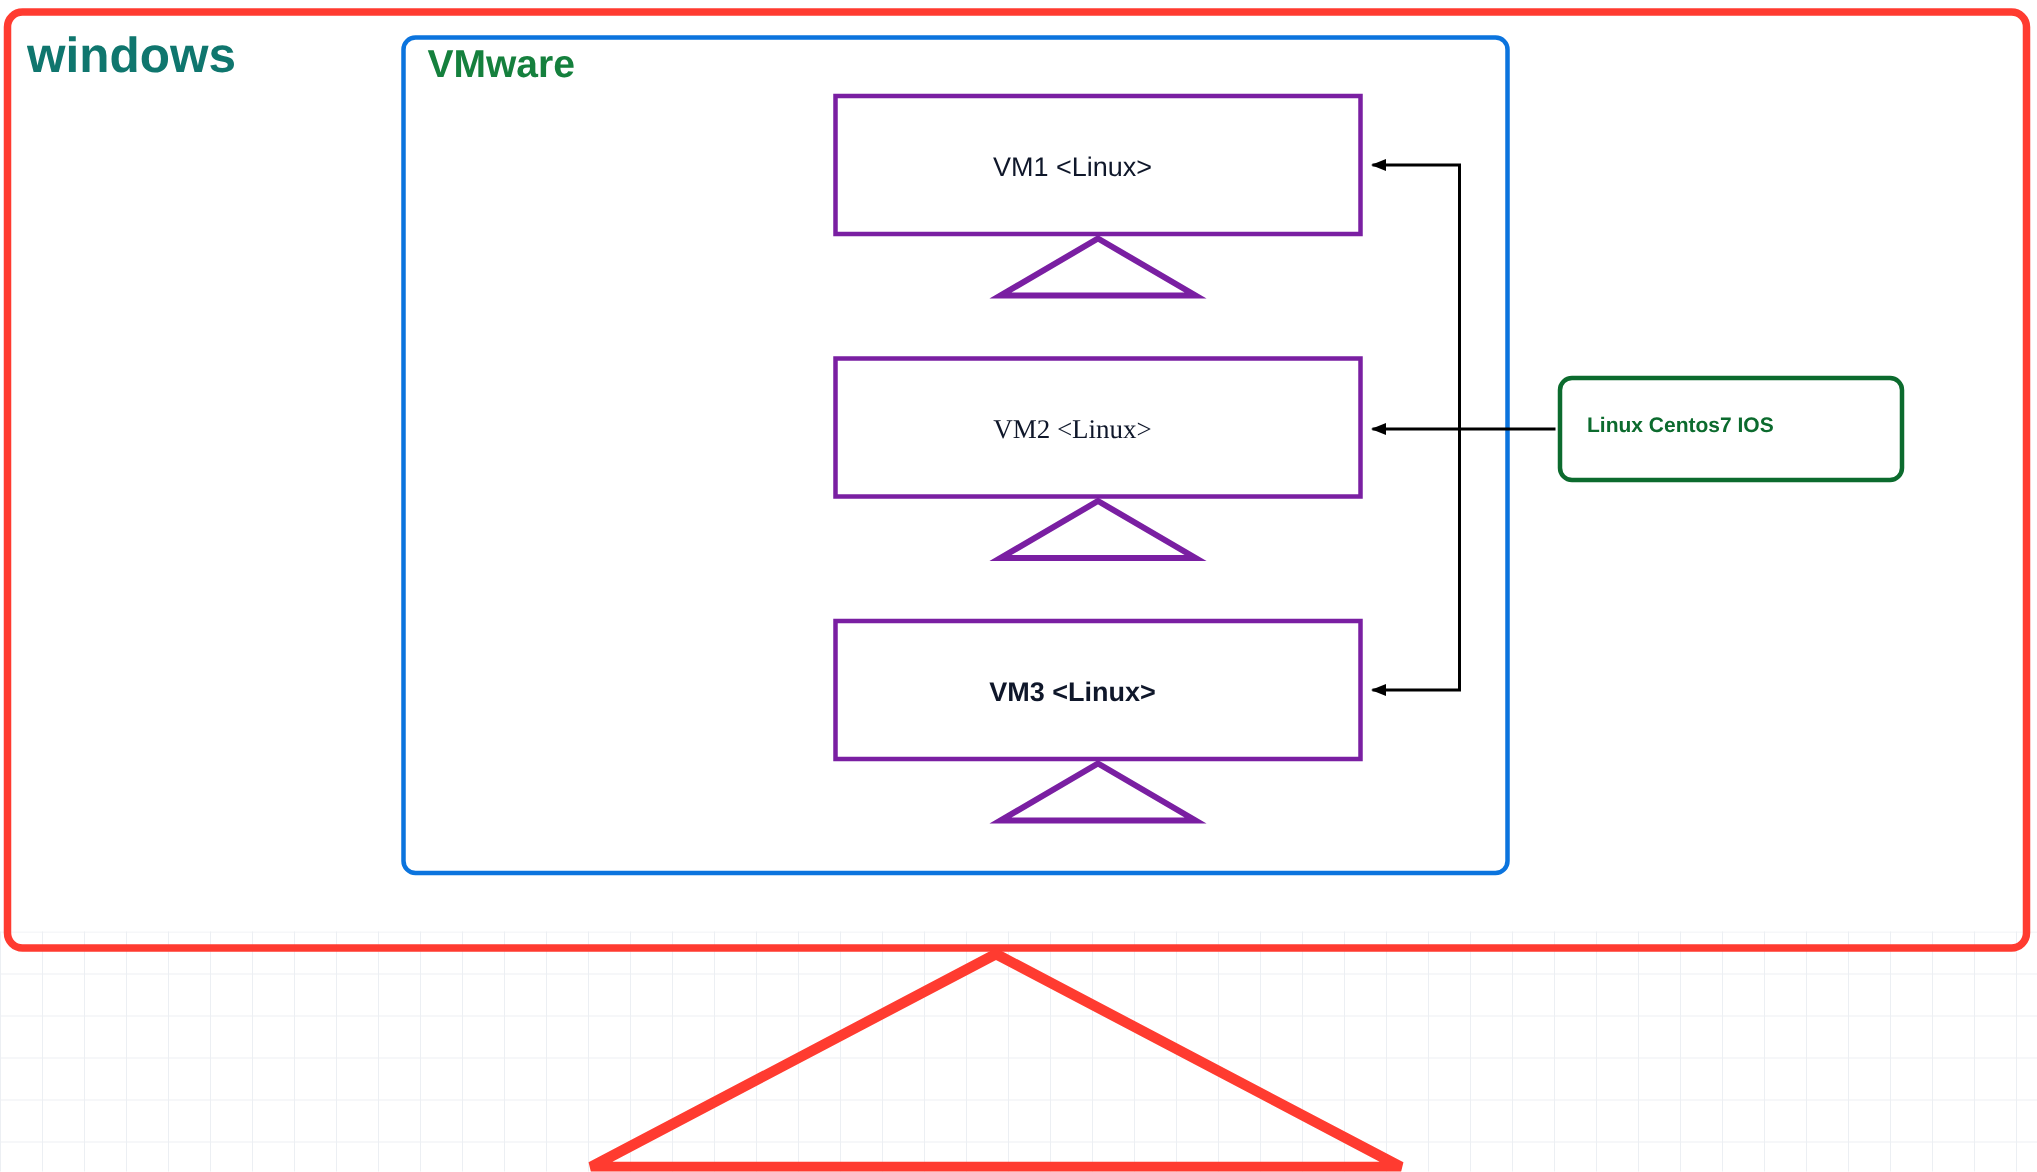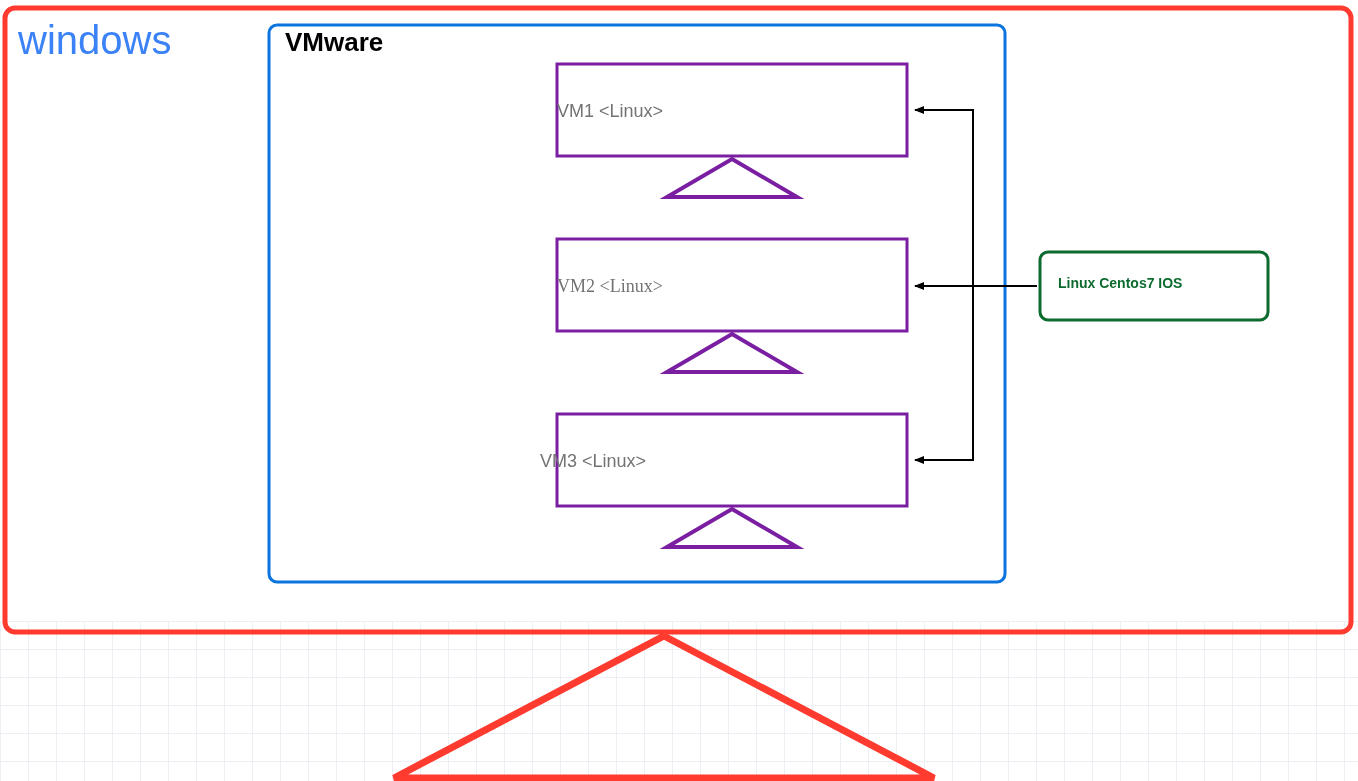--- a/index.html
+++ b/index.html
@@ -35,41 +35,41 @@
       z-index: 1;
     }
     .label {
       position: absolute;
       z-index: 2;
       white-space: nowrap;
     }
     .windows-label {
       left: 18px;
       top: 18px;
-      color: #3b82f6;
-      font-size: 40px;
-      font-weight: 400;
+      color: #0f766e;
+      font-size: 33px;
+      font-weight: 700;
     }
     .vmware-label {
       left: 285px;
       top: 27px;
-      color: #000000;
+      color: #15803d;
       font-size: 26px;
       font-weight: 600;
     }
     .vm-label {
-      color: #737373;
+      color: #0f172a;
       font-size: 18px;
       font-weight: 500;
-      text-align: left;
+      text-align: center;
       width: 316px;
     }
     .vm1-label { left: 557px; top: 101px; }
     .vm2-label { left: 557px; top: 276px; font-family: Liberation Serif, serif; }
-    .vm3-label { left: 540px; top: 451px; }
+    .vm3-label { left: 557px; top: 451px; font-weight: bold; }
     .ios-label {
       left: 1058px;
       top: 275px;
       color: #0c6b2e;
       font-size: 14px;
       font-weight: 700;
     }
   </style>
 </head>
 <body>

